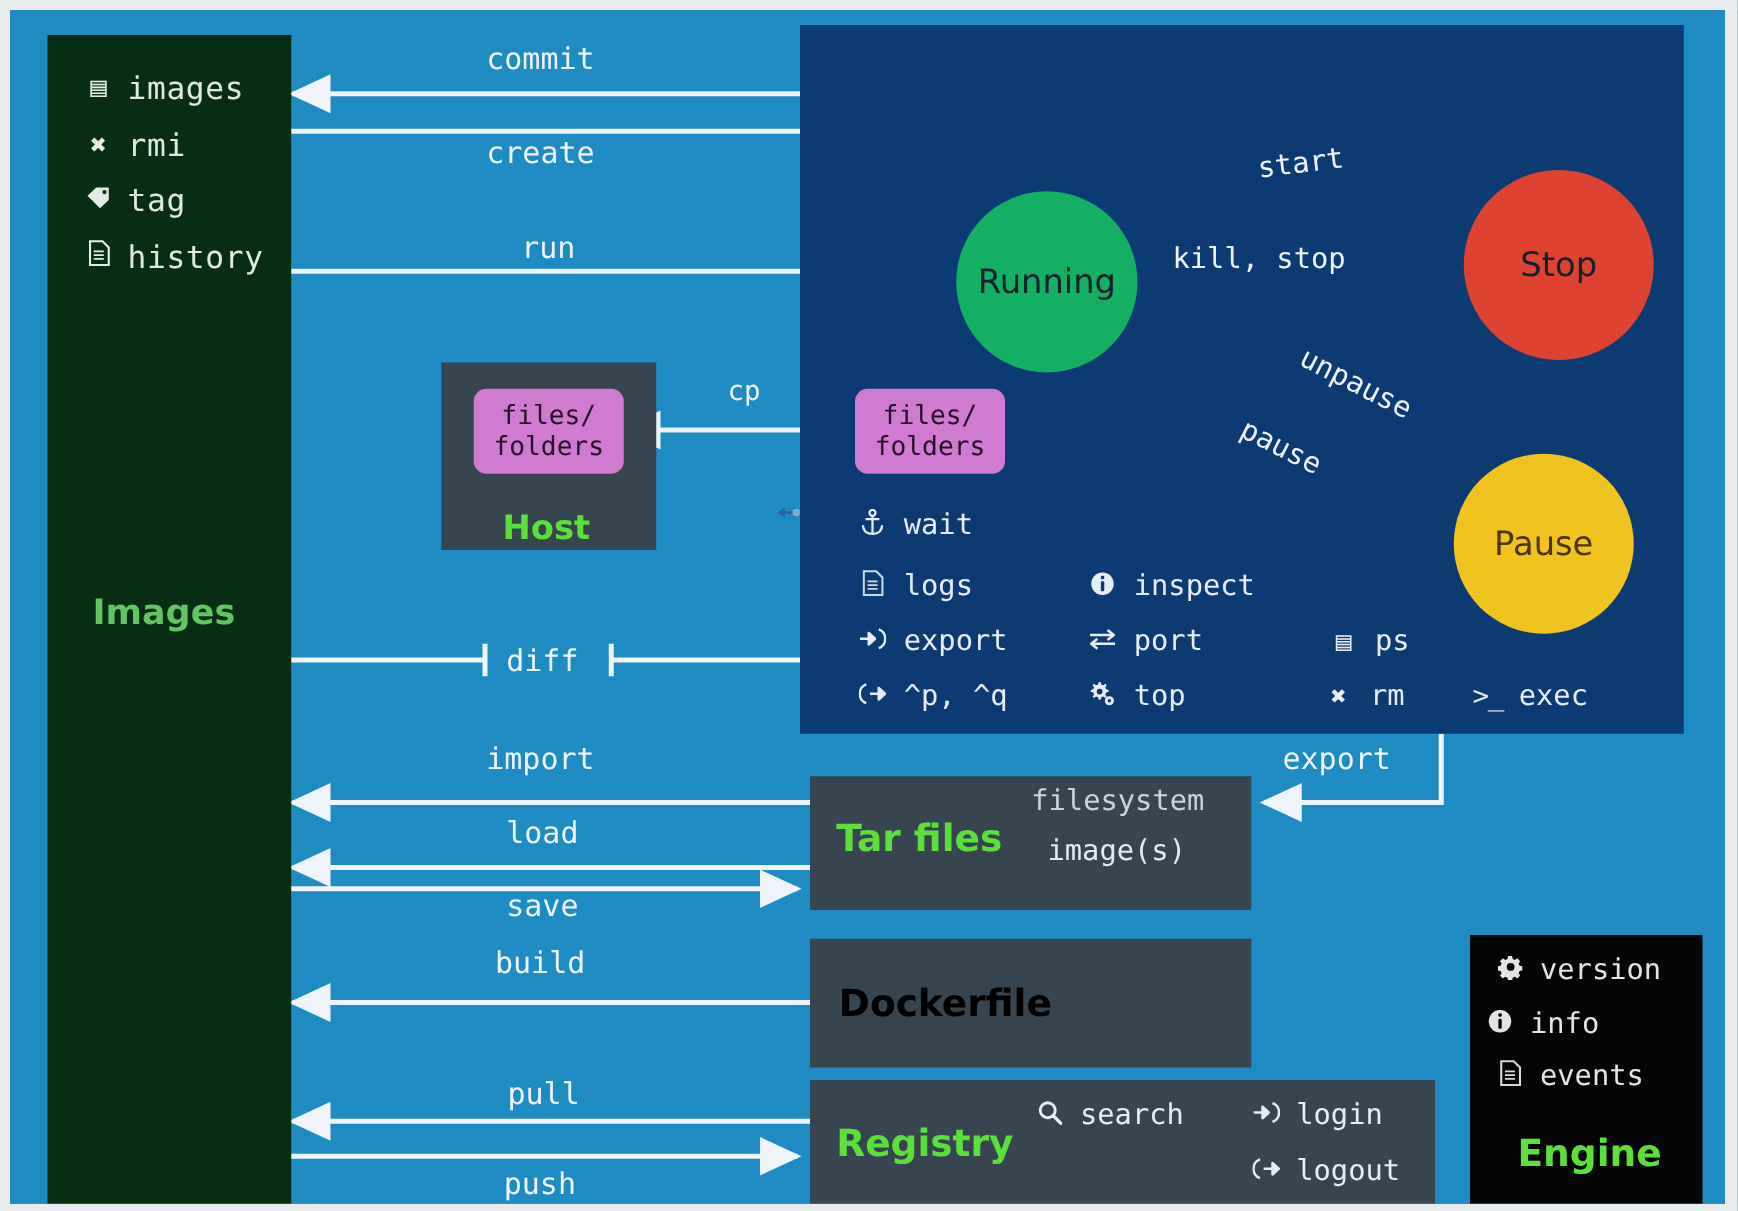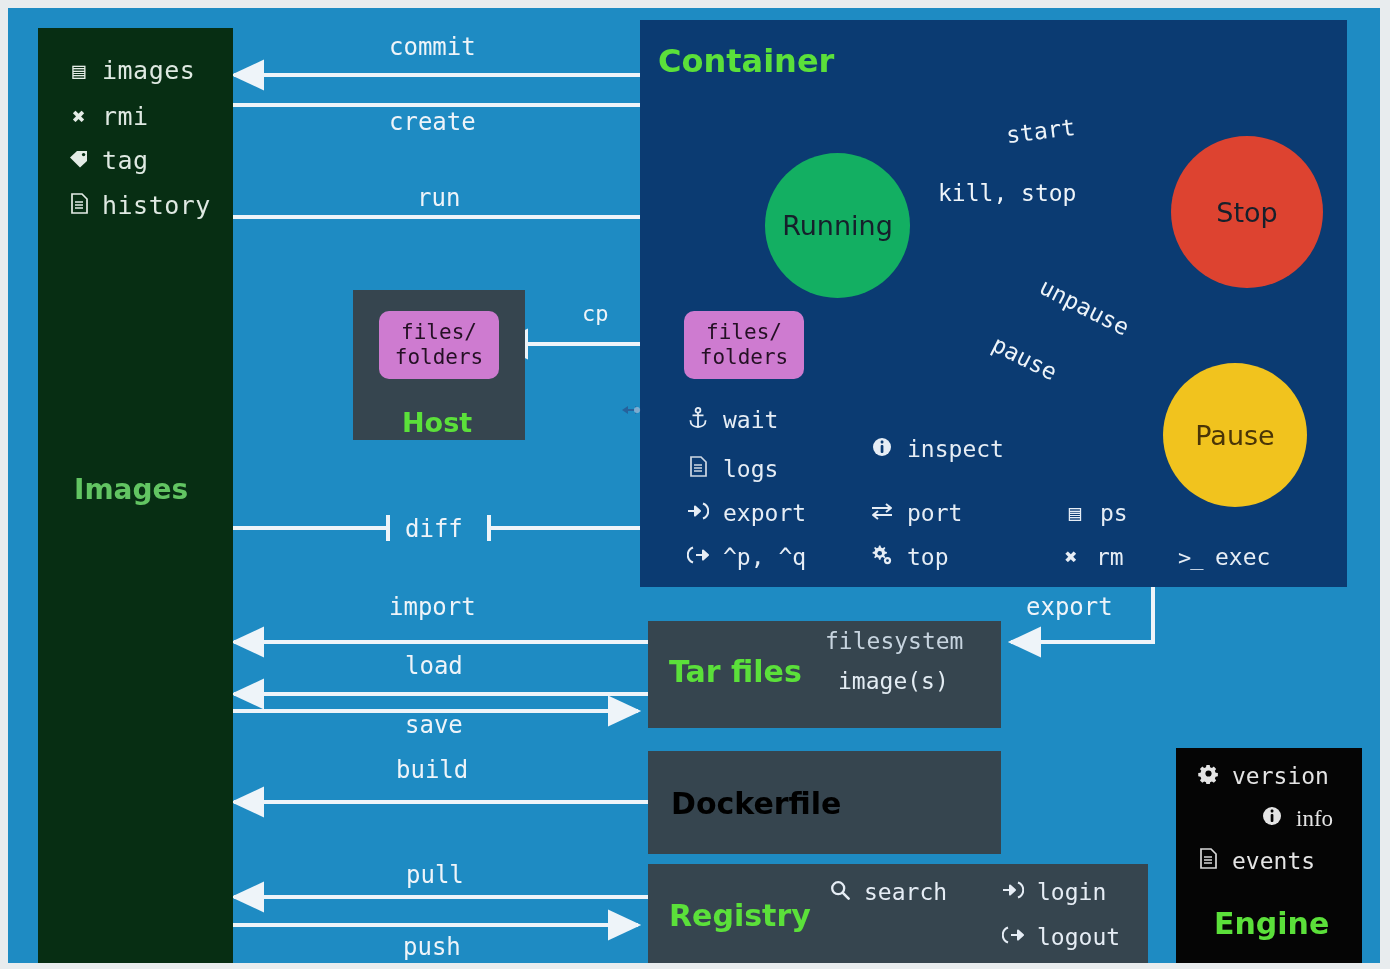--- a/index.html
+++ b/index.html
@@ -158,34 +158,33 @@
         <svg width="17" height="21" viewBox="0 0 17 21">
             <path d="M1 1 H11 L16 6 V20 H1 Z" fill="none" stroke="#e4ece6" stroke-width="1.7"></path>
             <path d="M4 9 H12 M4 12 H12 M4 15 H12" stroke="#e4ece6" stroke-width="1.4"></path>
           </svg>
       </span>
       <span>history</span>
     </div>
     <div id="images-title">Images</div>
 
     <div class="box" id="container-box"></div>
-    <div id="container-title">Container</div>
 
     <div class="circle" id="c-running">
         <span>Running</span>
       </div>
     <div class="circle" id="c-stop">
         <span>Stop</span>
       </div>
     <div class="circle" id="c-pause">
         <span>Pause</span>
       </div>
 
     <div class="curvelabel" style="left:998px;top:110px;transform:rotate(-7deg);">start</div>
-    <div class="curvelabel" style="left:930px;top:172px;">kill, stop</div>
+    <div class="curvelabel" style="left:930px;top:186px;">kill, stop</div>
     <div class="curvelabel" style="left:1028px;top:286px;transform:rotate(27deg);">unpause</div>
     <div class="curvelabel" style="left:982px;top:337px;transform:rotate(27deg);">pause</div>
 
     <div class="ff" id="ff-cont">
       <span>files/</span><br>
       <span>folders</span>
     </div>
 
     <div class="ccmd" style="left:678px;top:399px;">
       <span class="cg">
@@ -199,21 +198,21 @@
 
     <div class="ccmd" style="left:678px;top:448px;">
       <span class="cg">
         <svg width="17" height="21" viewBox="0 0 17 21">
             <path d="M1 1 H11 L16 6 V20 H1 Z" fill="none" stroke="#cfd9e4" stroke-width="1.7"></path>
             <path d="M4 9 H12 M4 12 H12 M4 15 H12" stroke="#cfd9e4" stroke-width="1.4"></path>
           </svg>
       </span>
       <span>logs</span>
     </div>
-    <div class="ccmd" style="left:862px;top:428px;">
+    <div class="ccmd" style="left:862px;top:448px;">
       <span class="cg">
         <svg width="20" height="20" viewBox="0 0 20 20">
             <circle cx="10" cy="10" r="9" fill="#e6edf5"></circle>
             <rect x="8.7" y="3.6" width="2.7" height="2.8" rx="1" fill="#0B3B72"></rect>
             <rect x="8.7" y="8" width="2.7" height="8" rx="1" fill="#0B3B72"></rect>
           </svg>
       </span>
       <span>inspect</span>
     </div>
 
@@ -317,21 +316,21 @@
     <div class="box" id="engine-box"></div>
     <div class="ecmd" style="left:1188px;top:755px;">
       <span class="cg">
         <svg width="21" height="21" viewBox="0 0 21 21">
             <path d="M8.6 1 h3.8 l.5 2.6 2.1 .9 2.2-1.5 2.7 2.7 -1.5 2.2 .9 2.1 2.6 .5 v3.8 l-2.6 .5 -.9 2.1 1.5 2.2 -2.7 2.7 -2.2-1.5 -2.1 .9 -.5 2.6 h-3.8 l-.5-2.6 -2.1-.9 -2.2 1.5 -2.7-2.7 1.5-2.2 -.9-2.1 -2.6-.5 v-3.8 l2.6-.5 .9-2.1 -1.5-2.2 2.7-2.7 2.2 1.5 2.1-.9z" fill="#e4e4e4" transform="scale(0.86) translate(1.2,1.2)"></path>
             <circle cx="10.5" cy="10.5" r="3.1" fill="#050505"></circle>
           </svg>
       </span>
       <span>version</span>
     </div>
-    <div class="ecmd" style="left:1252px;top:798px;font-family:Liberation Serif, serif;">
+    <div class="ecmd" style="left:1180px;top:798px;">
       <span class="cg">
         <svg width="20" height="20" viewBox="0 0 20 20">
             <circle cx="10" cy="10" r="9" fill="#e4e4e4"></circle>
             <rect x="8.7" y="3.6" width="2.7" height="2.8" rx="1" fill="#050505"></rect>
             <rect x="8.7" y="8" width="2.7" height="8" rx="1" fill="#050505"></rect>
           </svg>
       </span>
       <span>info</span>
     </div>
     <div class="ecmd" style="left:1188px;top:840px;">

